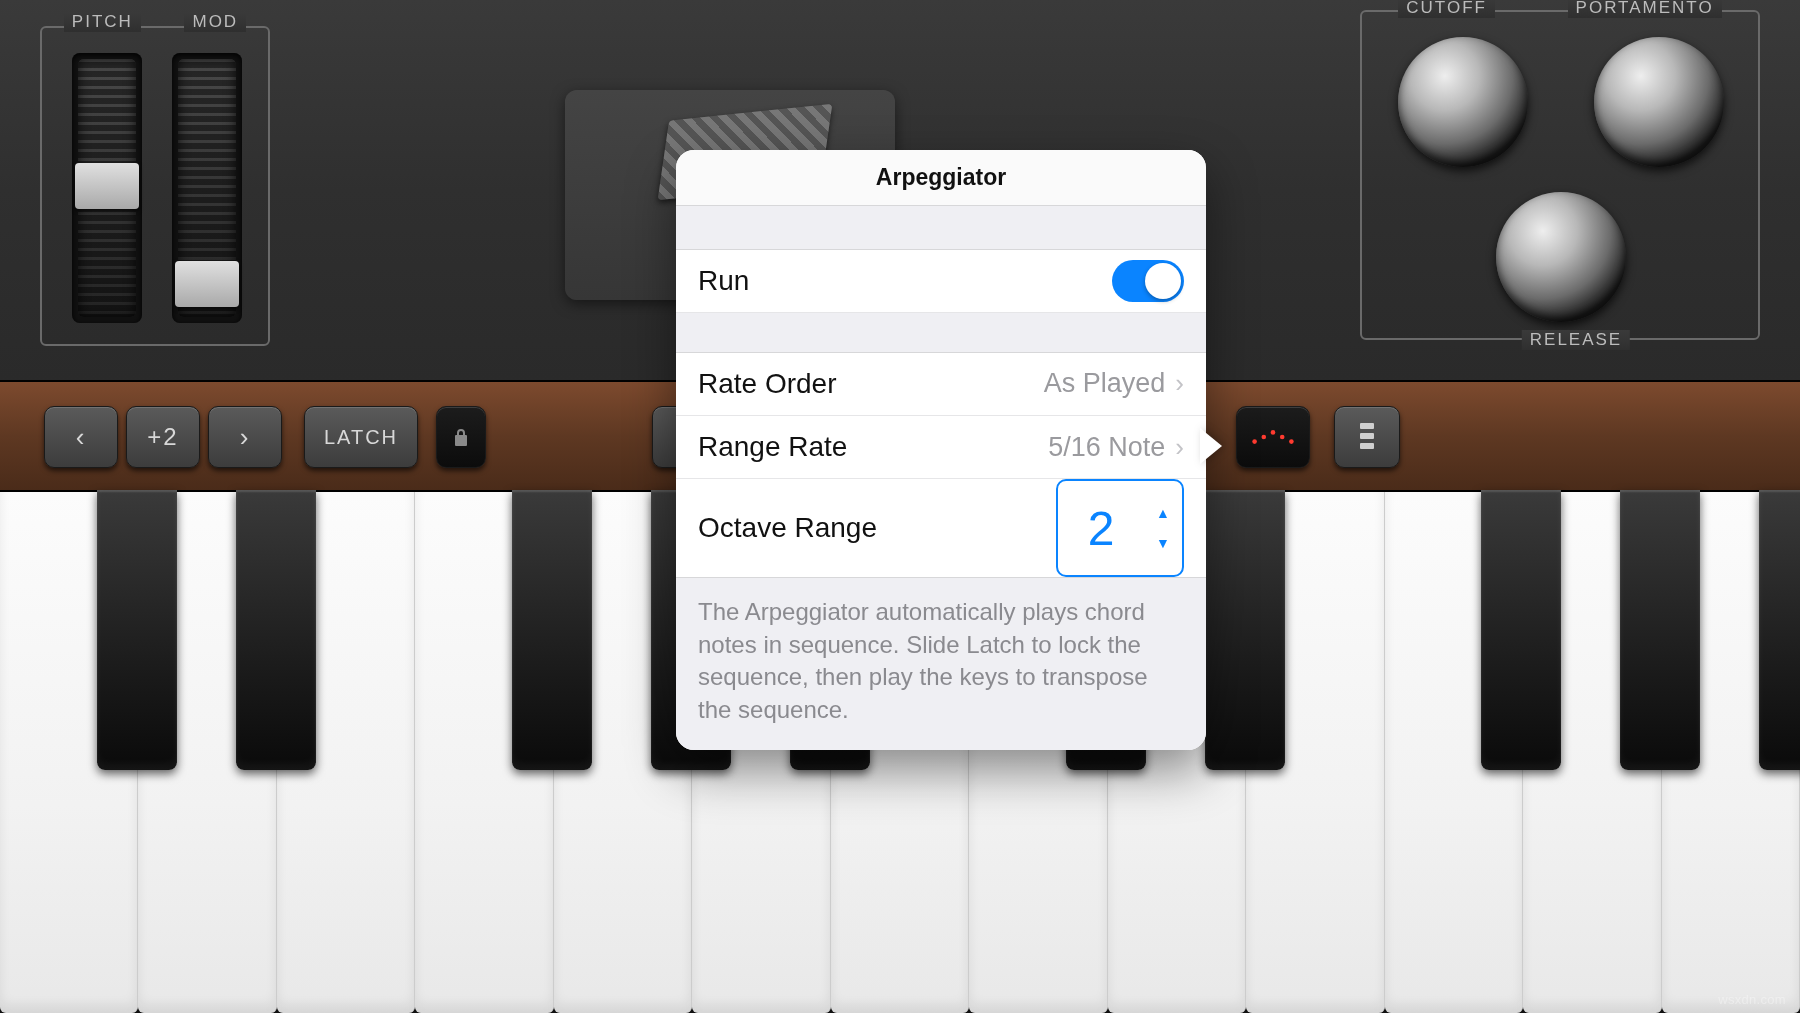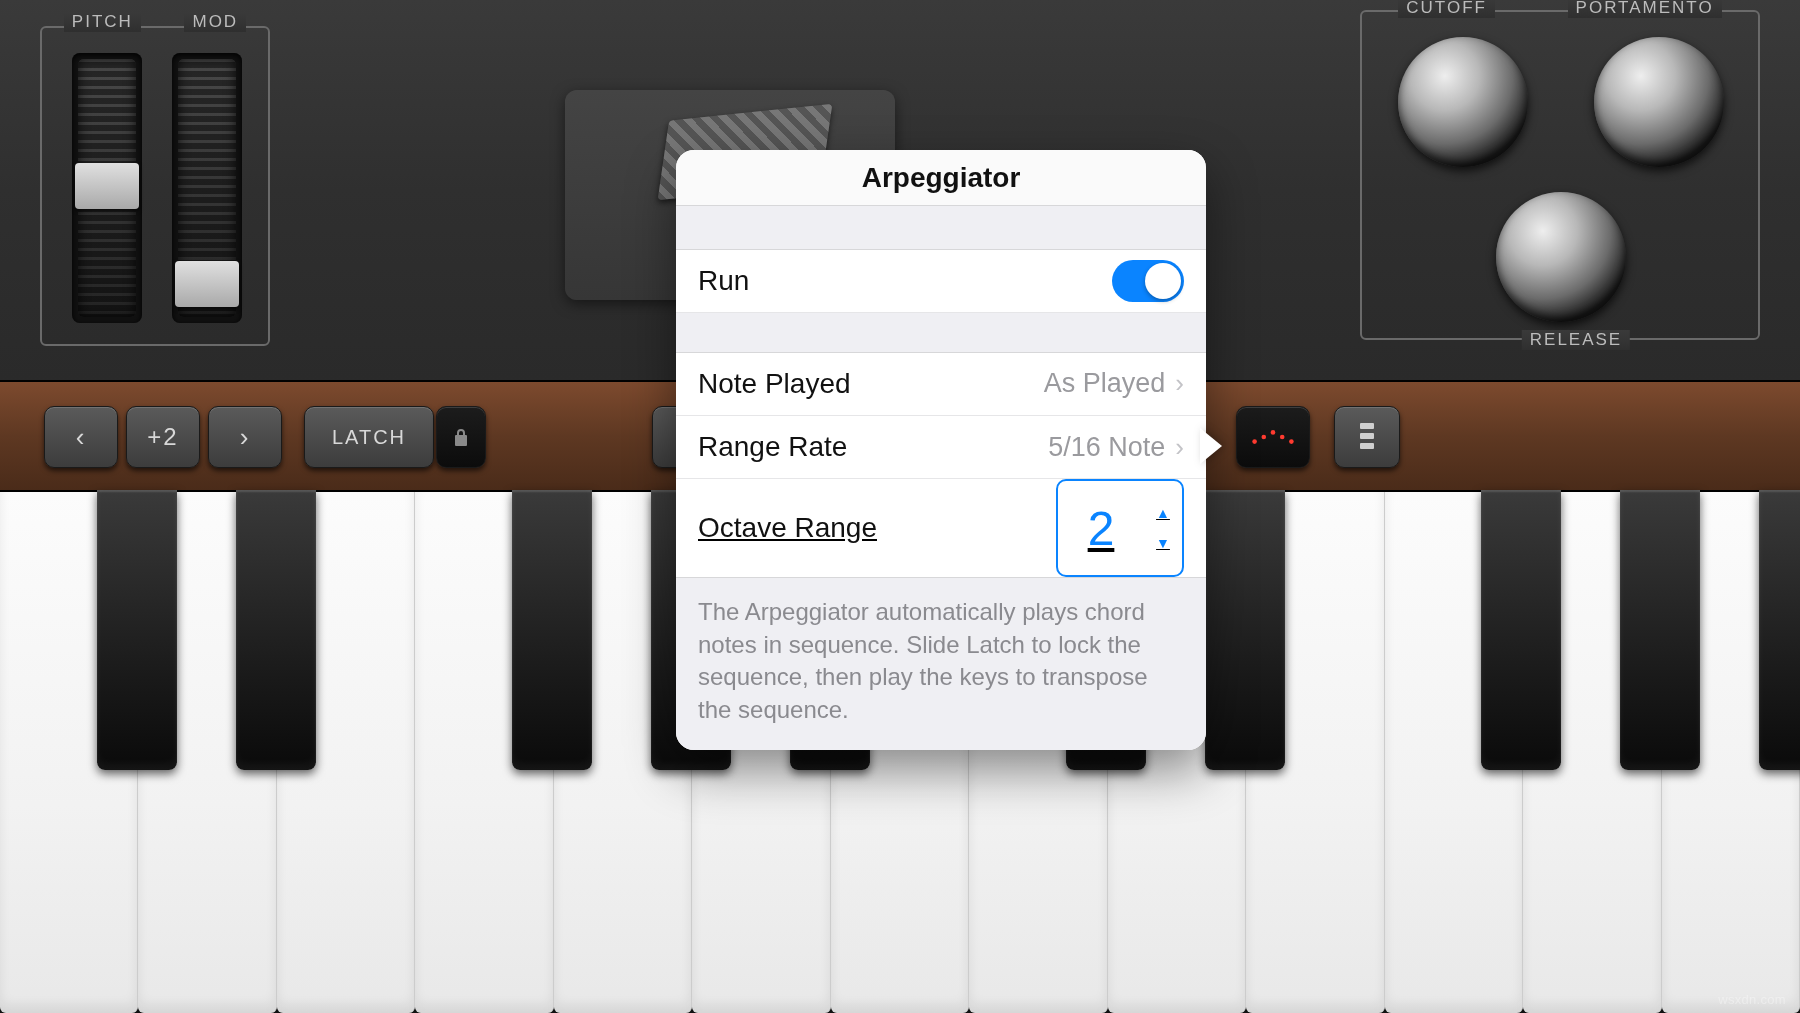--- a/index.html
+++ b/index.html
@@ -150,21 +150,21 @@
     box-shadow: inset 0 1px 0 rgba(255,255,255,0.15), 0 3px 5px rgba(0,0,0,0.6);
     color:#d8d8d8;
     display:flex; align-items:center; justify-content:center;
     font-size: 26px;
     letter-spacing: 2px;
   }
   .tb-btn.dark { background: linear-gradient(180deg,#1c1c1c,#0c0c0c); color:#9a9a9a; }
   .tb-btn.oct-prev { left: 44px; width: 74px; }
   .tb-btn.oct-val  { left: 126px; width: 74px; font-size: 24px; }
   .tb-btn.oct-next { left: 208px; width: 74px; }
-  .tb-btn.latch    { left: 304px; width: 130px; font-size: 20px; }
+  .tb-btn.latch    { left: 304px; width: 114px; font-size: 20px; }
   .tb-btn.lock     { left: 436px; width: 50px; }
   .tb-btn.hidden1  { left: 652px; width: 50px; }
   .tb-btn.arpeg    { left: 1236px; width: 74px; }
   .tb-btn.viewtoggle { left: 1334px; width: 66px; }
   .arpeg svg { width: 46px; height: 18px; }
 
   
   .popover {
     position: absolute;
     top: 150px; left: 676px;
@@ -180,34 +180,34 @@
     top: 428px; left: 1200px;
     width: 0; height: 0;
     border-top: 18px solid transparent;
     border-bottom: 18px solid transparent;
     border-left: 22px solid #fff;
     filter: drop-shadow(3px 0 4px rgba(0,0,0,0.25));
   }
   .pop-title {
     height: 62px;
     display:flex; align-items:center; justify-content:center;
-    font-size: 28px; font-weight: 600; color: #111;
+    font-size: 23px; font-weight: 600; color: #111;
     border-bottom: 1px solid #d7d7d9;
     background: #fafafa;
   }
   .pop-spacer { height: 48px; background: #efeff3; border-bottom: 1px solid #d7d7d9; }
   .pop-row {
     display:flex; align-items:center; justify-content:space-between;
     padding: 0 22px;
     height: 70px;
     font-size: 28px;
     border-bottom: 1px solid #e6e6e8;
     background: #fff;
   }
-  .pop-row.tall { height: 100px; text-decoration: underline; }
+  .pop-row.tall { height: 100px; }
   .pop-row .label { color: #111; }
   .pop-row .value { color: #9a9a9e; display:flex; align-items:flex-start; gap:10px; font-size: 27px; }
   .chev { color: #c3c3c7; font-size: 26px; }
 
   
   .ios-switch {
     width: 72px; height: 42px; border-radius: 21px;
     background: #0a84ff; position: relative;
   }
   .ios-switch .thumb {
@@ -353,21 +353,21 @@
   <div class="pop-row">
     <div class="label">Run</div>
     <div class="ios-switch">
       <div class="thumb"></div>
     </div>
   </div>
 
   <div class="pop-spacer" style="height:44px"></div>
 
   <div class="pop-row">
-    <div class="label">Note Played</div>
+    <div class="label">Rate Order</div>
     <div class="value">
       <span>As Played</span>
       <span class="chev">›</span>
     </div>
   </div>
 
   <div class="pop-row">
     <div class="label">Range Rate</div>
     <div class="value">
       <span>5/16 Note</span>

